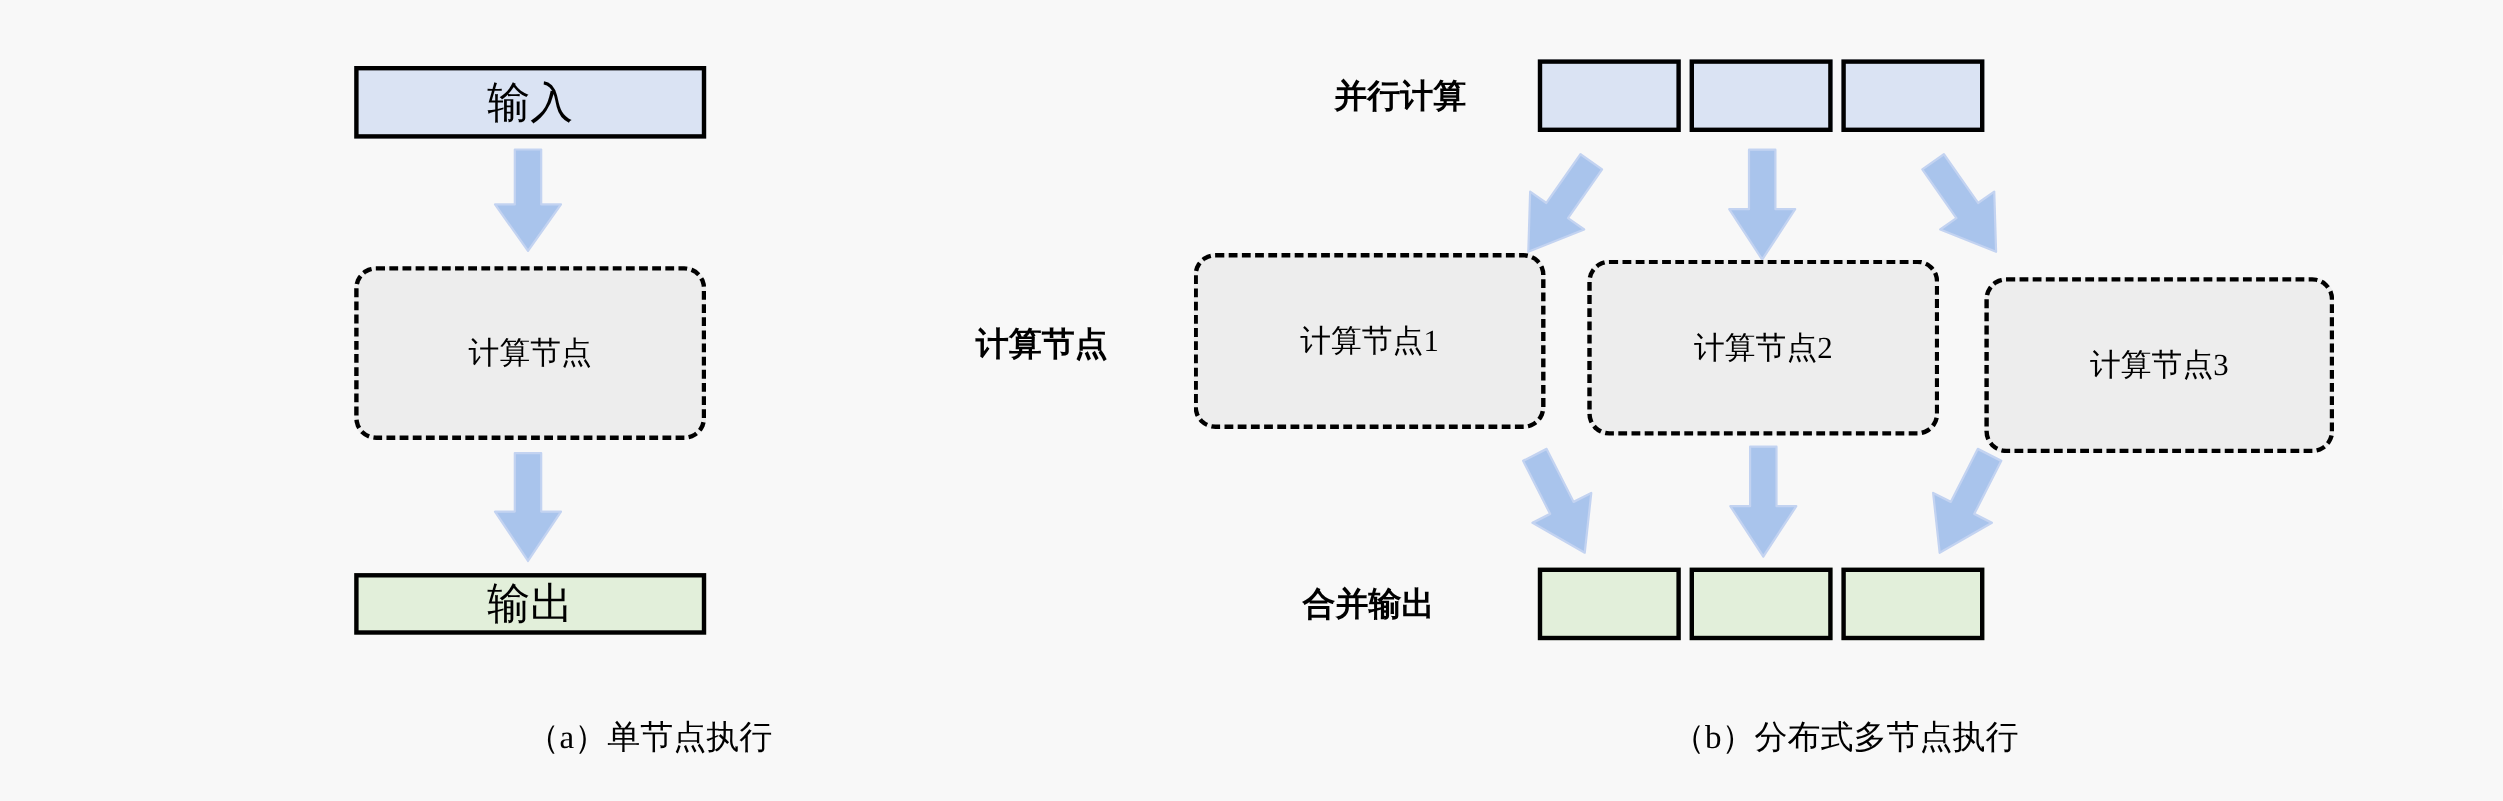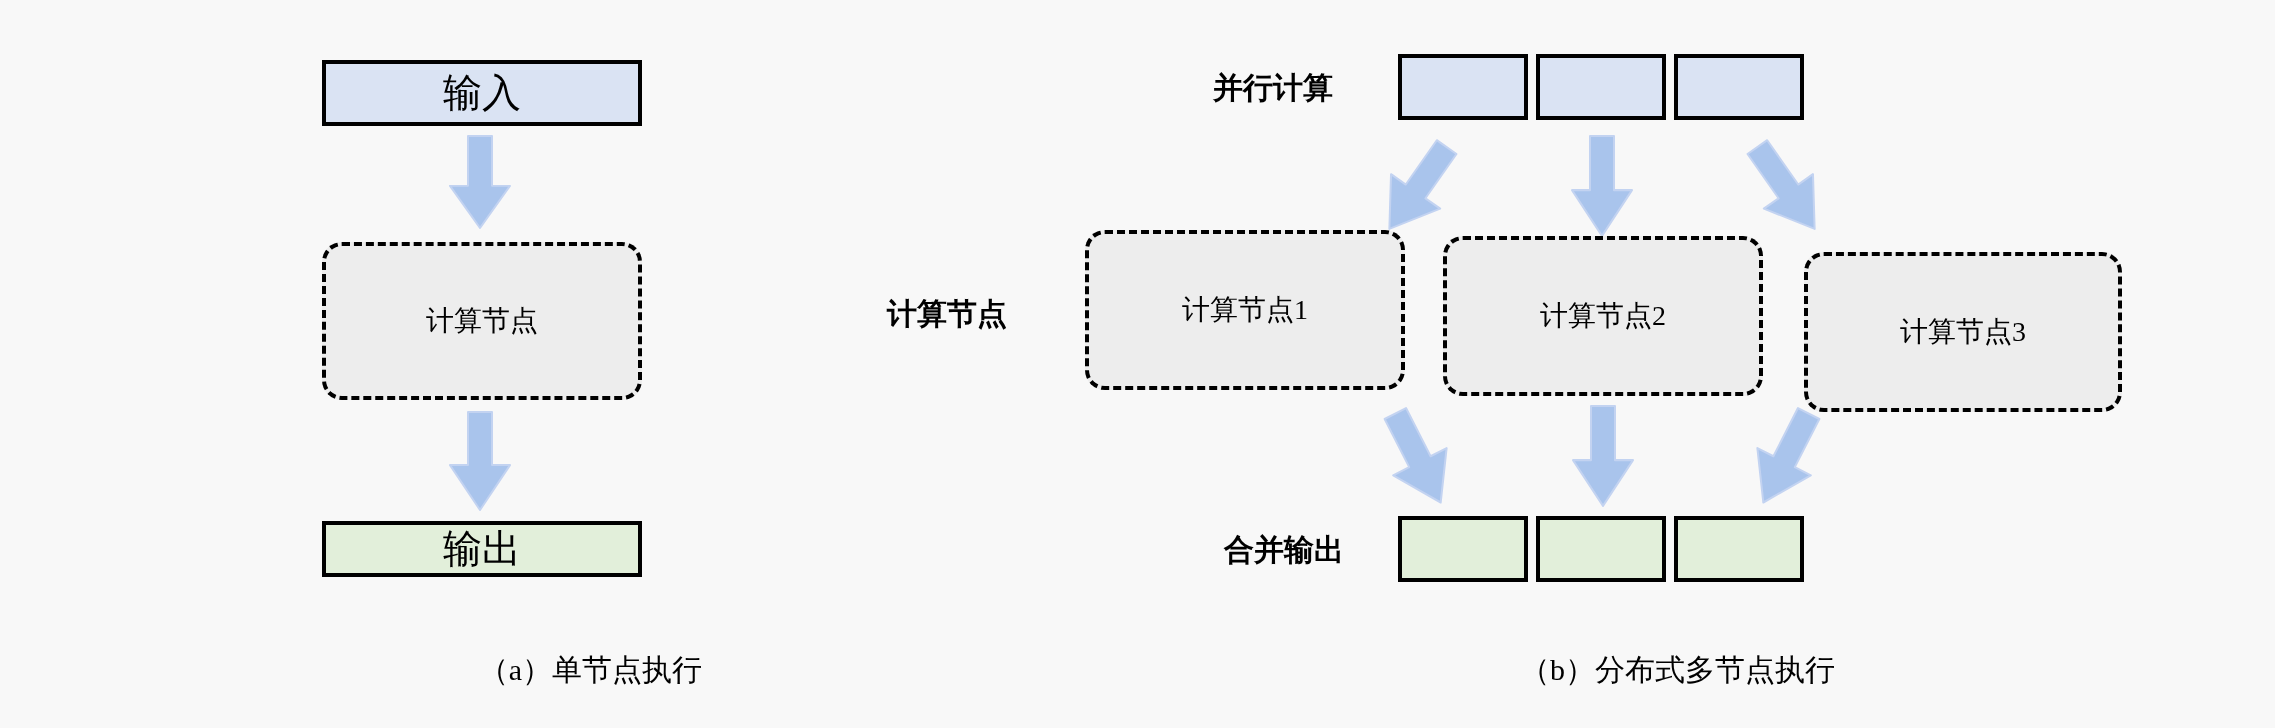--- a/index.html
+++ b/index.html
@@ -131,21 +131,21 @@
       <svg viewBox="0 0 64 100" preserveAspectRatio="none">
         <polygon points="20,2 44,2 44,54 62,54 32,98 2,54 20,54"></polygon>
       </svg>
     </div>
     <div class="arrow" style="left:1754px; top:406px; width:64px; height:104px; transform:rotate(27deg);">
       <svg viewBox="0 0 64 100" preserveAspectRatio="none">
         <polygon points="20,2 44,2 44,54 62,54 32,98 2,54 20,54"></polygon>
       </svg>
     </div>
 
-    <div class="side-label" style="left:1204px; top:533px; width:160px;">合并输出</div>
+    <div class="side-label" style="left:1164px; top:533px; width:160px;">合并输出</div>
 
     <div class="box solid green" style="left:1398px; top:516px; width:130px; height:66px;"></div>
     <div class="box solid green" style="left:1536px; top:516px; width:130px; height:66px;"></div>
     <div class="box solid green" style="left:1674px; top:516px; width:130px; height:66px;"></div>
 
     <div class="caption" style="left:1385px; top:650px; width:450px;">（b）分布式多节点执行</div>
   </section>
 
 </div>
 

